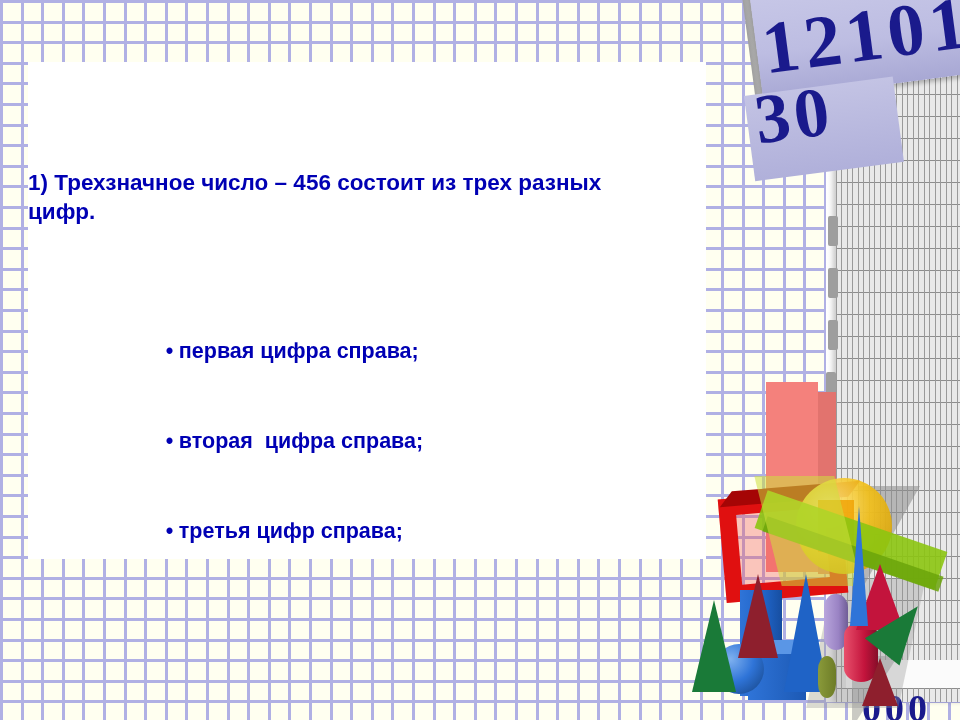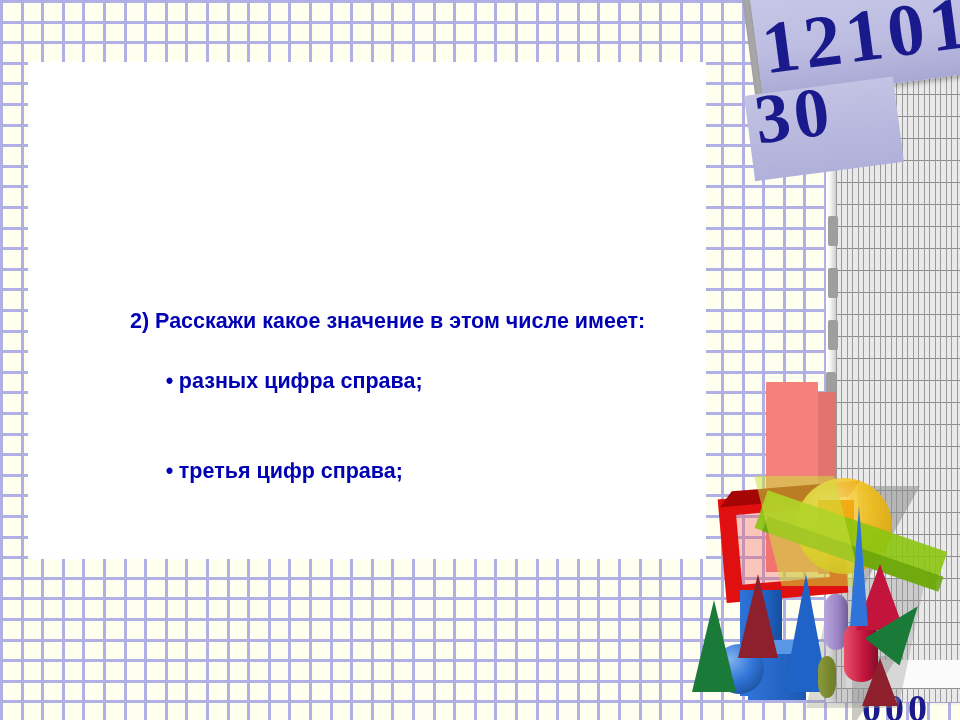--- a/index.html
+++ b/index.html
@@ -189,24 +189,27 @@
 
     <div class="sh cyl" style="left:118px;top:278px;width:18px;height:42px;background:linear-gradient(to right,#8a9a3a,#6d7c27);"></div>
 
     <div class="sh pyr" style="left:162px;top:280px;border-left:18px solid transparent;border-right:18px solid transparent;border-bottom:48px solid #8e1f2d;"></div>
 
     <div class="sh cone" style="left:150px;top:128px;border-left:9px solid transparent;border-right:9px solid transparent;border-bottom:120px solid #2f74d8;"></div>
 
   </div>
 
 
+  <div class="task-one">1) Трехзначное число – 456 состоит из трех разных цифр.</div>
 
   <div class="task-two">
-    <span class="lead">2) Расскажи какое значение в этом числе имеет:</span>
     <span class="bullet-row">
-      <span class="bullet-dot">•</span><span>разных цифра справа;</span>
+      <span class="bullet-dot">•</span><span>первая цифра справа;</span>
+    </span>
+    <span class="bullet-row">
+      <span class="bullet-dot">•</span><span>вторая  цифра справа;</span>
     </span>
     <span class="bullet-row">
       <span class="bullet-dot">•</span><span>третья цифр справа;</span>
     </span>
   </div>
 
 </div>
 
 </body></html>

